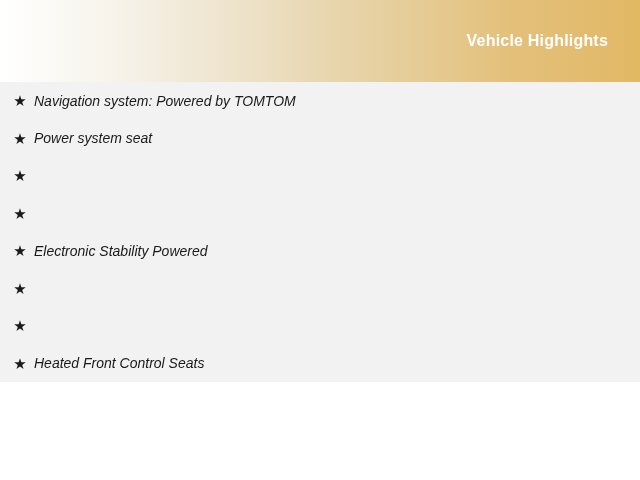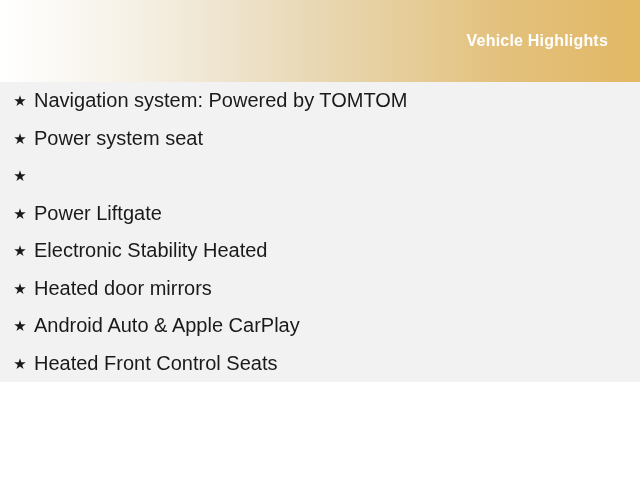--- a/index.html
+++ b/index.html
@@ -64,24 +64,25 @@
   }
   .bullet-icon {
     width: 20px;
     flex: 0 0 20px;
     text-align: center;
     color: #1a1a1a;
     font-size: 15px;
     line-height: 1;
   }
   .item-label {
-    font-size: 20px;
+    font-size: 14px;
     color: #1a1a1a;
     white-space: nowrap;
     padding-left: 4px;
+    font-style: italic;
   }
 </style>
 </head>
 <body>
 
 <div class="page">
 
   <div class="header">
     <div class="header-title">Vehicle Highlights</div>
   </div>
@@ -97,36 +98,33 @@
       <span class="bullet-icon">★</span>
       <span class="item-label">Power system seat</span>
     </li>
 
     <li class="list-item">
       <span class="bullet-icon">★</span>
     </li>
 
     <li class="list-item">
       <span class="bullet-icon">★</span>
-      <span class="item-label">Power Liftgate</span>
     </li>
 
     <li class="list-item">
       <span class="bullet-icon">★</span>
-      <span class="item-label">Electronic Stability Heated</span>
+      <span class="item-label">Electronic Stability Powered</span>
     </li>
 
     <li class="list-item">
       <span class="bullet-icon">★</span>
-      <span class="item-label">Heated door mirrors</span>
     </li>
 
     <li class="list-item">
       <span class="bullet-icon">★</span>
-      <span class="item-label">Android Auto &amp; Apple CarPlay</span>
     </li>
 
     <li class="list-item">
       <span class="bullet-icon">★</span>
       <span class="item-label">Heated Front Control Seats</span>
     </li>
 
   </ul>
 </div>
 

